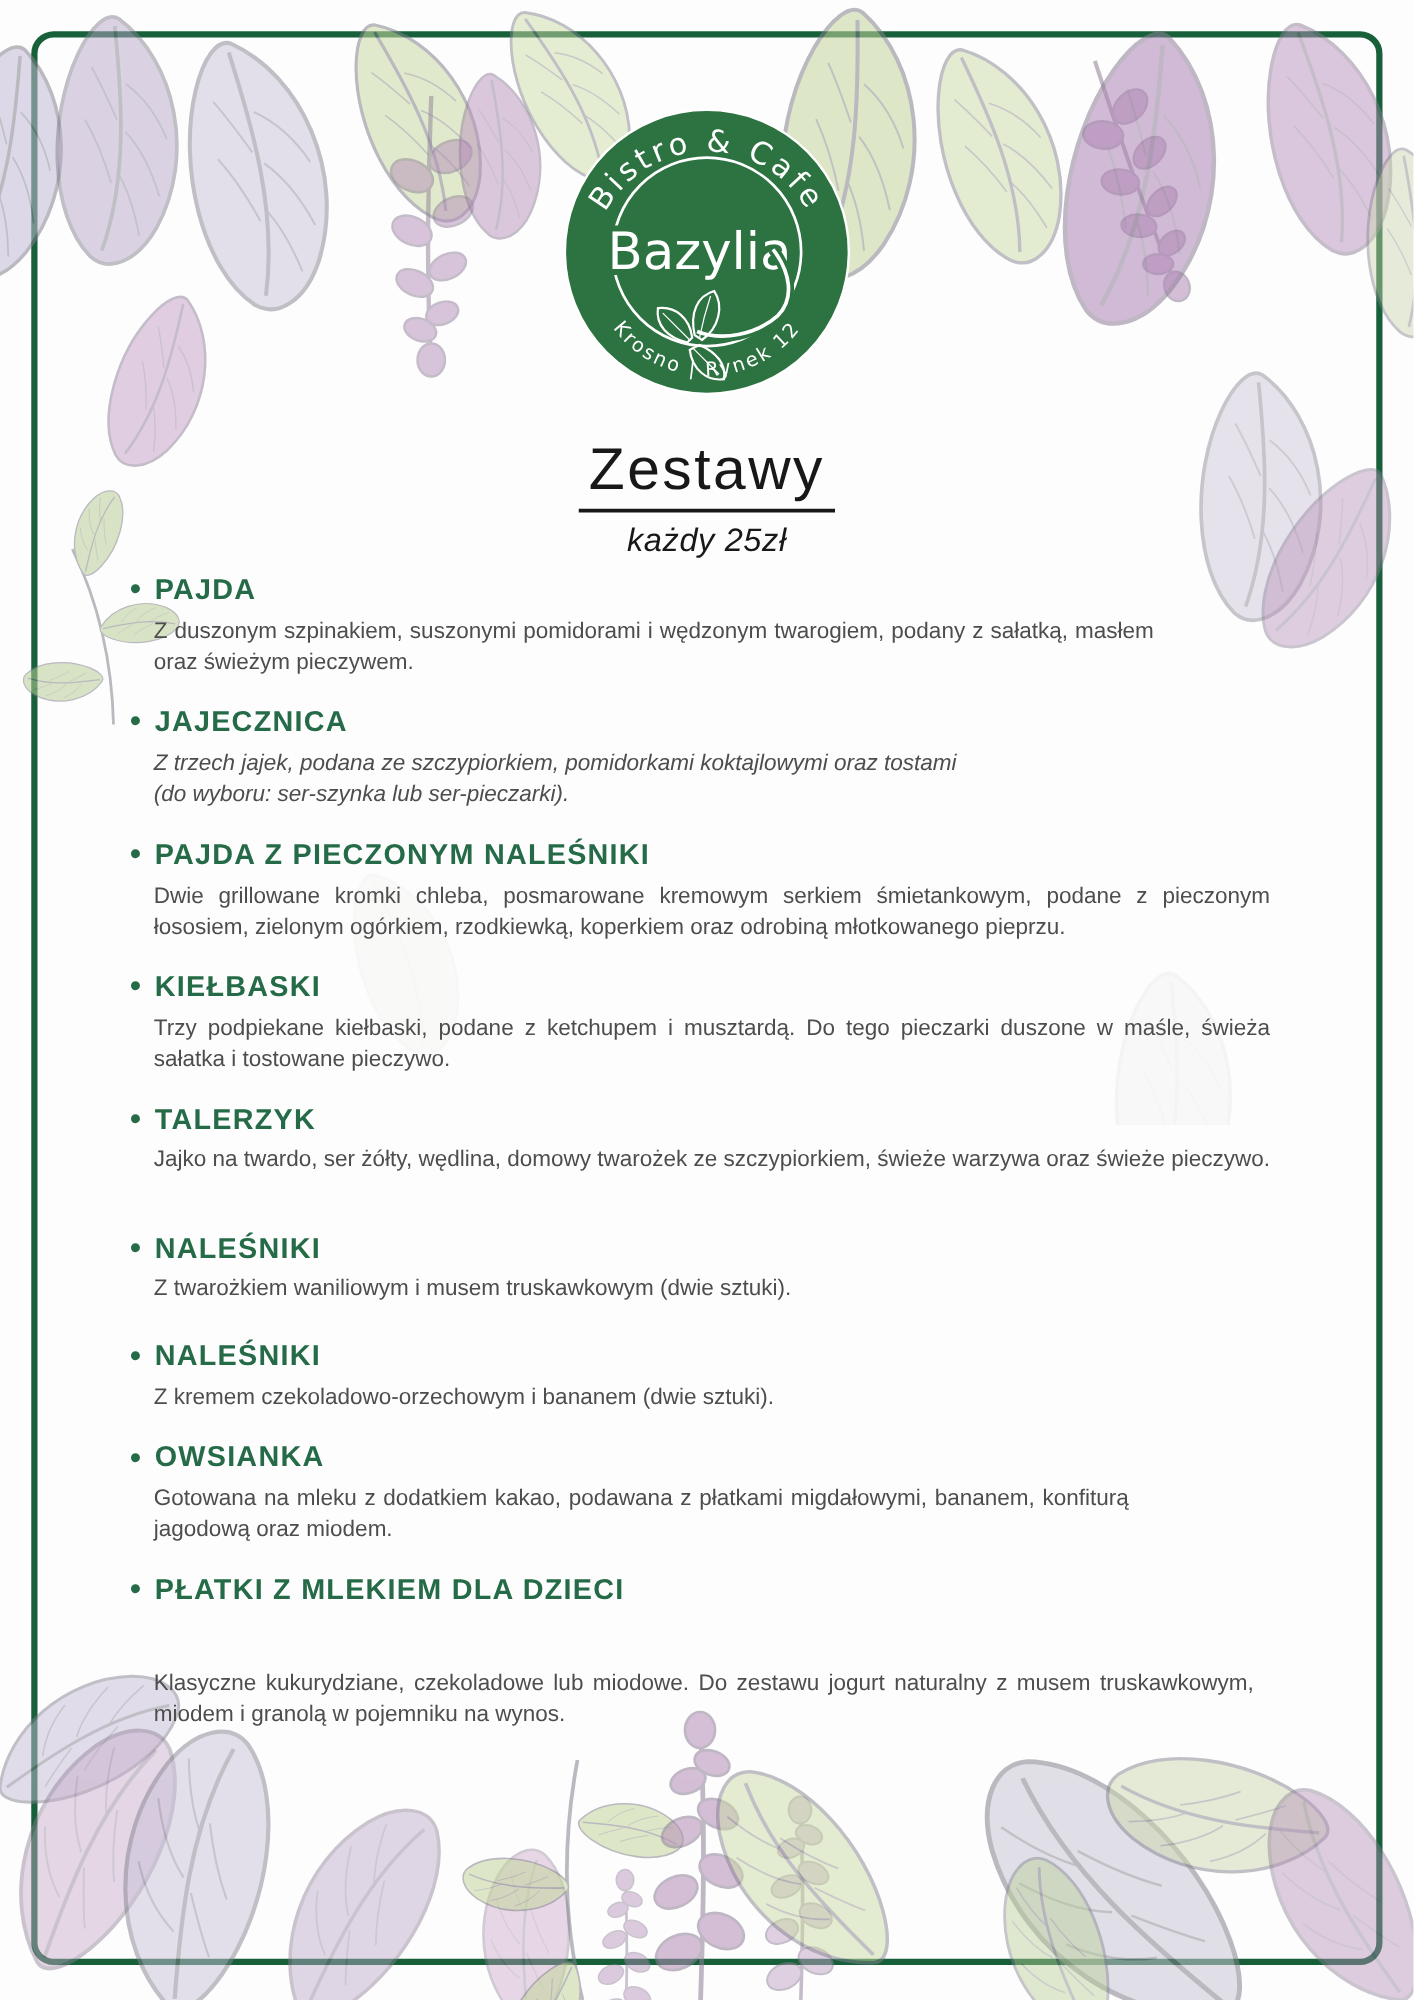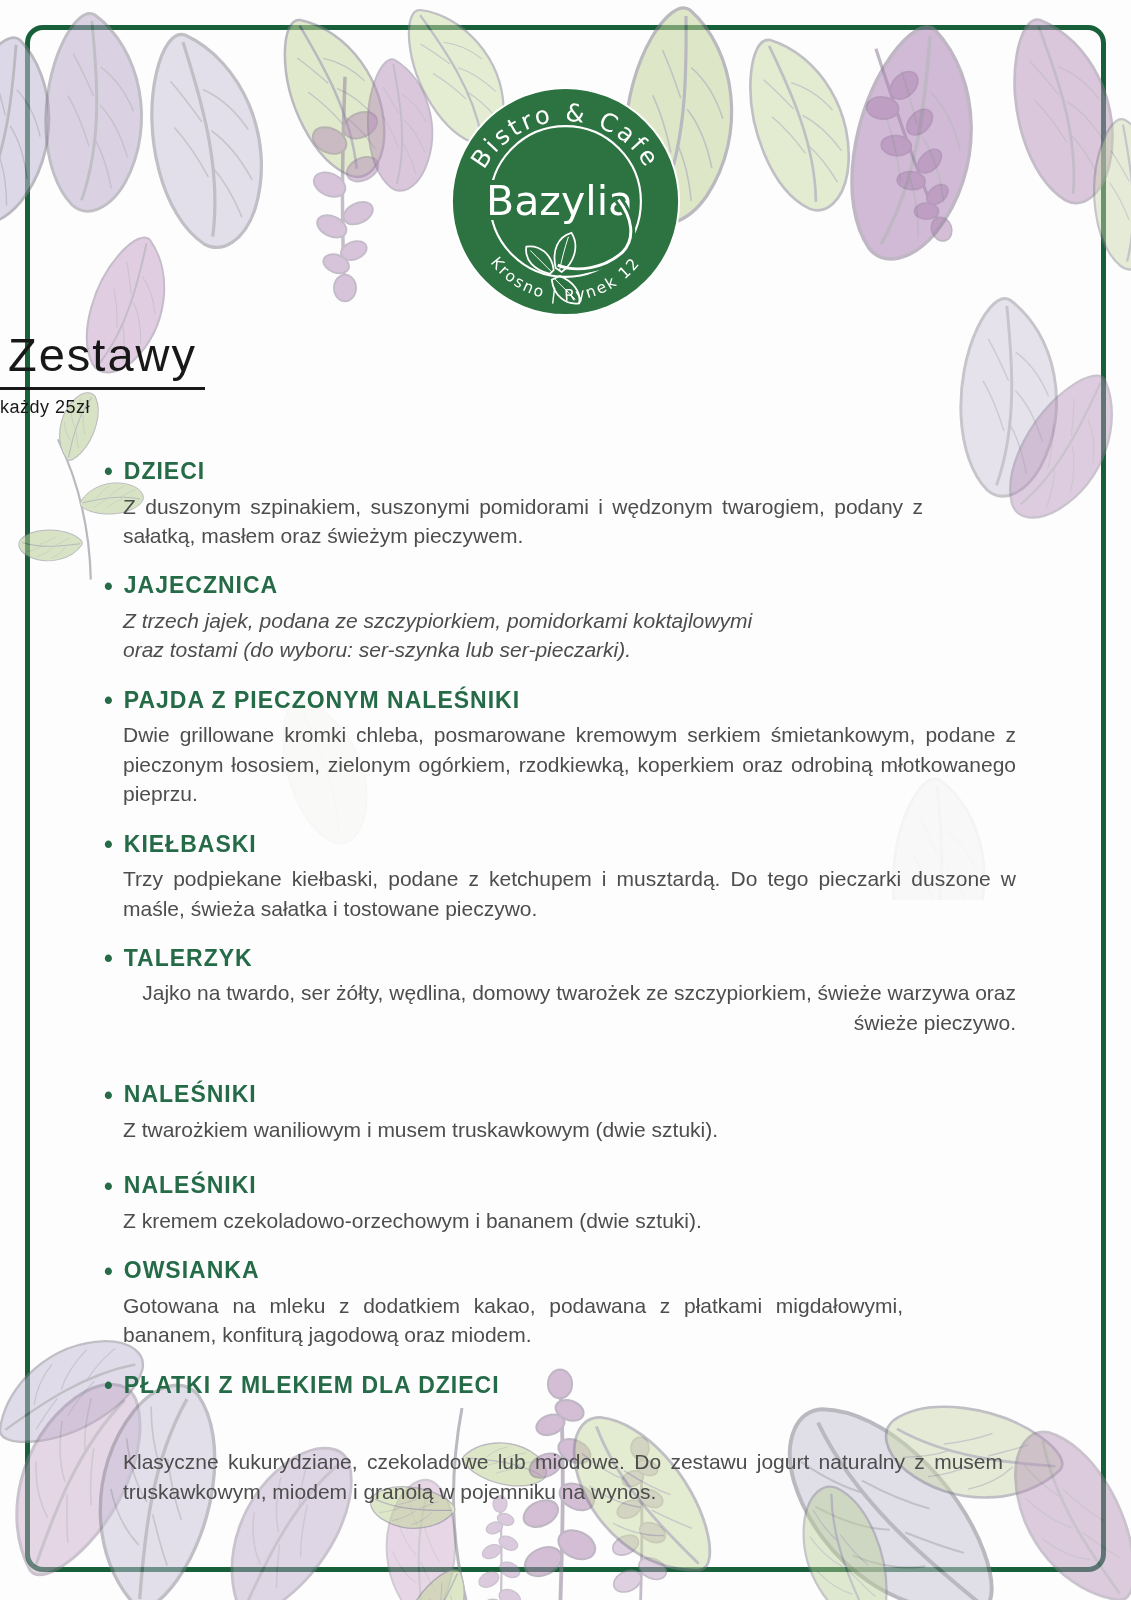--- a/index.html
+++ b/index.html
@@ -17,37 +17,37 @@
     background:var(--page-bg);
   }
   .frame{
     position:absolute;left:25px;top:25px;width:1071px;height:1537px;
     border:5px solid var(--frame-green);border-radius:18px;z-index:1;
   }
   .floral{position:absolute;left:0;z-index:2;pointer-events:none;}
   .floral-top{top:0;width:1131px;height:900px;}
   .floral-bottom{bottom:0;width:1131px;height:290px;}
   .logo{position:absolute;left:448px;top:84px;width:235px;height:235px;z-index:3;}
-  .title-wrap{position:absolute;top:327px;left:0;width:100%;z-index:3;}
+  .title-wrap{position:absolute;top:347px;left:0;width:100%;text-align:center;z-index:3;}
   .title{
     display:inline-block;font-size:47px;color:var(--title-black);
     letter-spacing:2px;border-bottom:3px solid var(--title-black);
     padding:0 8px 5px;font-weight:500;
   }
-  .subtitle{margin-top:7px;font-size:18px;color:var(--title-black);letter-spacing:0.5px;}
+  .subtitle{margin-top:7px;font-size:26px;color:var(--title-black);letter-spacing:0.5px;font-style:italic;}
   .menu{position:absolute;left:104px;top:458px;width:914px;z-index:3;}
   .menu-item{margin-bottom:22px;}
   .item-head{
     display:flex;align-items:center;gap:10px;
     color:var(--heading-green);font-weight:bold;font-size:23px;letter-spacing:1px;
     line-height:1.2;
   }
   .bullet{font-size:25px;line-height:1;}
   .item-desc{
-    margin:6px 0 0 19px;font-size:21px;line-height:1.4;
+    margin:6px 0 0 19px;font-size:18px;line-height:1.4;
     color:var(--body-gray);text-align:justify;
   }
   .menu-item:nth-child(1) .item-desc{max-width:800px;}
   .menu-item:nth-child(2) .item-desc{max-width:672px;text-align:left;font-style:italic;}
   .menu-item:nth-child(3) .item-desc{max-width:893px;}
   .menu-item:nth-child(4) .item-desc{max-width:893px;}
   .menu-item:nth-child(5){margin-bottom:44px;}
   .menu-item:nth-child(5) .item-desc{max-width:893px;text-align:right;}
   .menu-item:nth-child(6){margin-bottom:28px;}
   .menu-item:nth-child(6) .item-desc,
@@ -154,21 +154,21 @@
 
   <div class="title-wrap">
     <div class="title">Zestawy</div>
     <div class="subtitle">każdy 25zł</div>
   </div>
 
   <div class="menu">
     <div class="menu-item">
       <div class="item-head">
         <span class="bullet">•</span>
-        <span>DZIECI</span>
+        <span>PAJDA</span>
       </div>
       <div class="item-desc">Z duszonym szpinakiem, suszonymi pomidorami i wędzonym twarogiem, podany z sałatką, masłem oraz świeżym pieczywem.</div>
     </div>
 
     <div class="menu-item">
       <div class="item-head">
         <span class="bullet">•</span>
         <span>JAJECZNICA</span>
       </div>
       <div class="item-desc">Z trzech jajek, podana ze szczypiorkiem, pomidorkami koktajlowymi oraz tostami (do wyboru: ser-szynka lub ser-pieczarki).</div>

